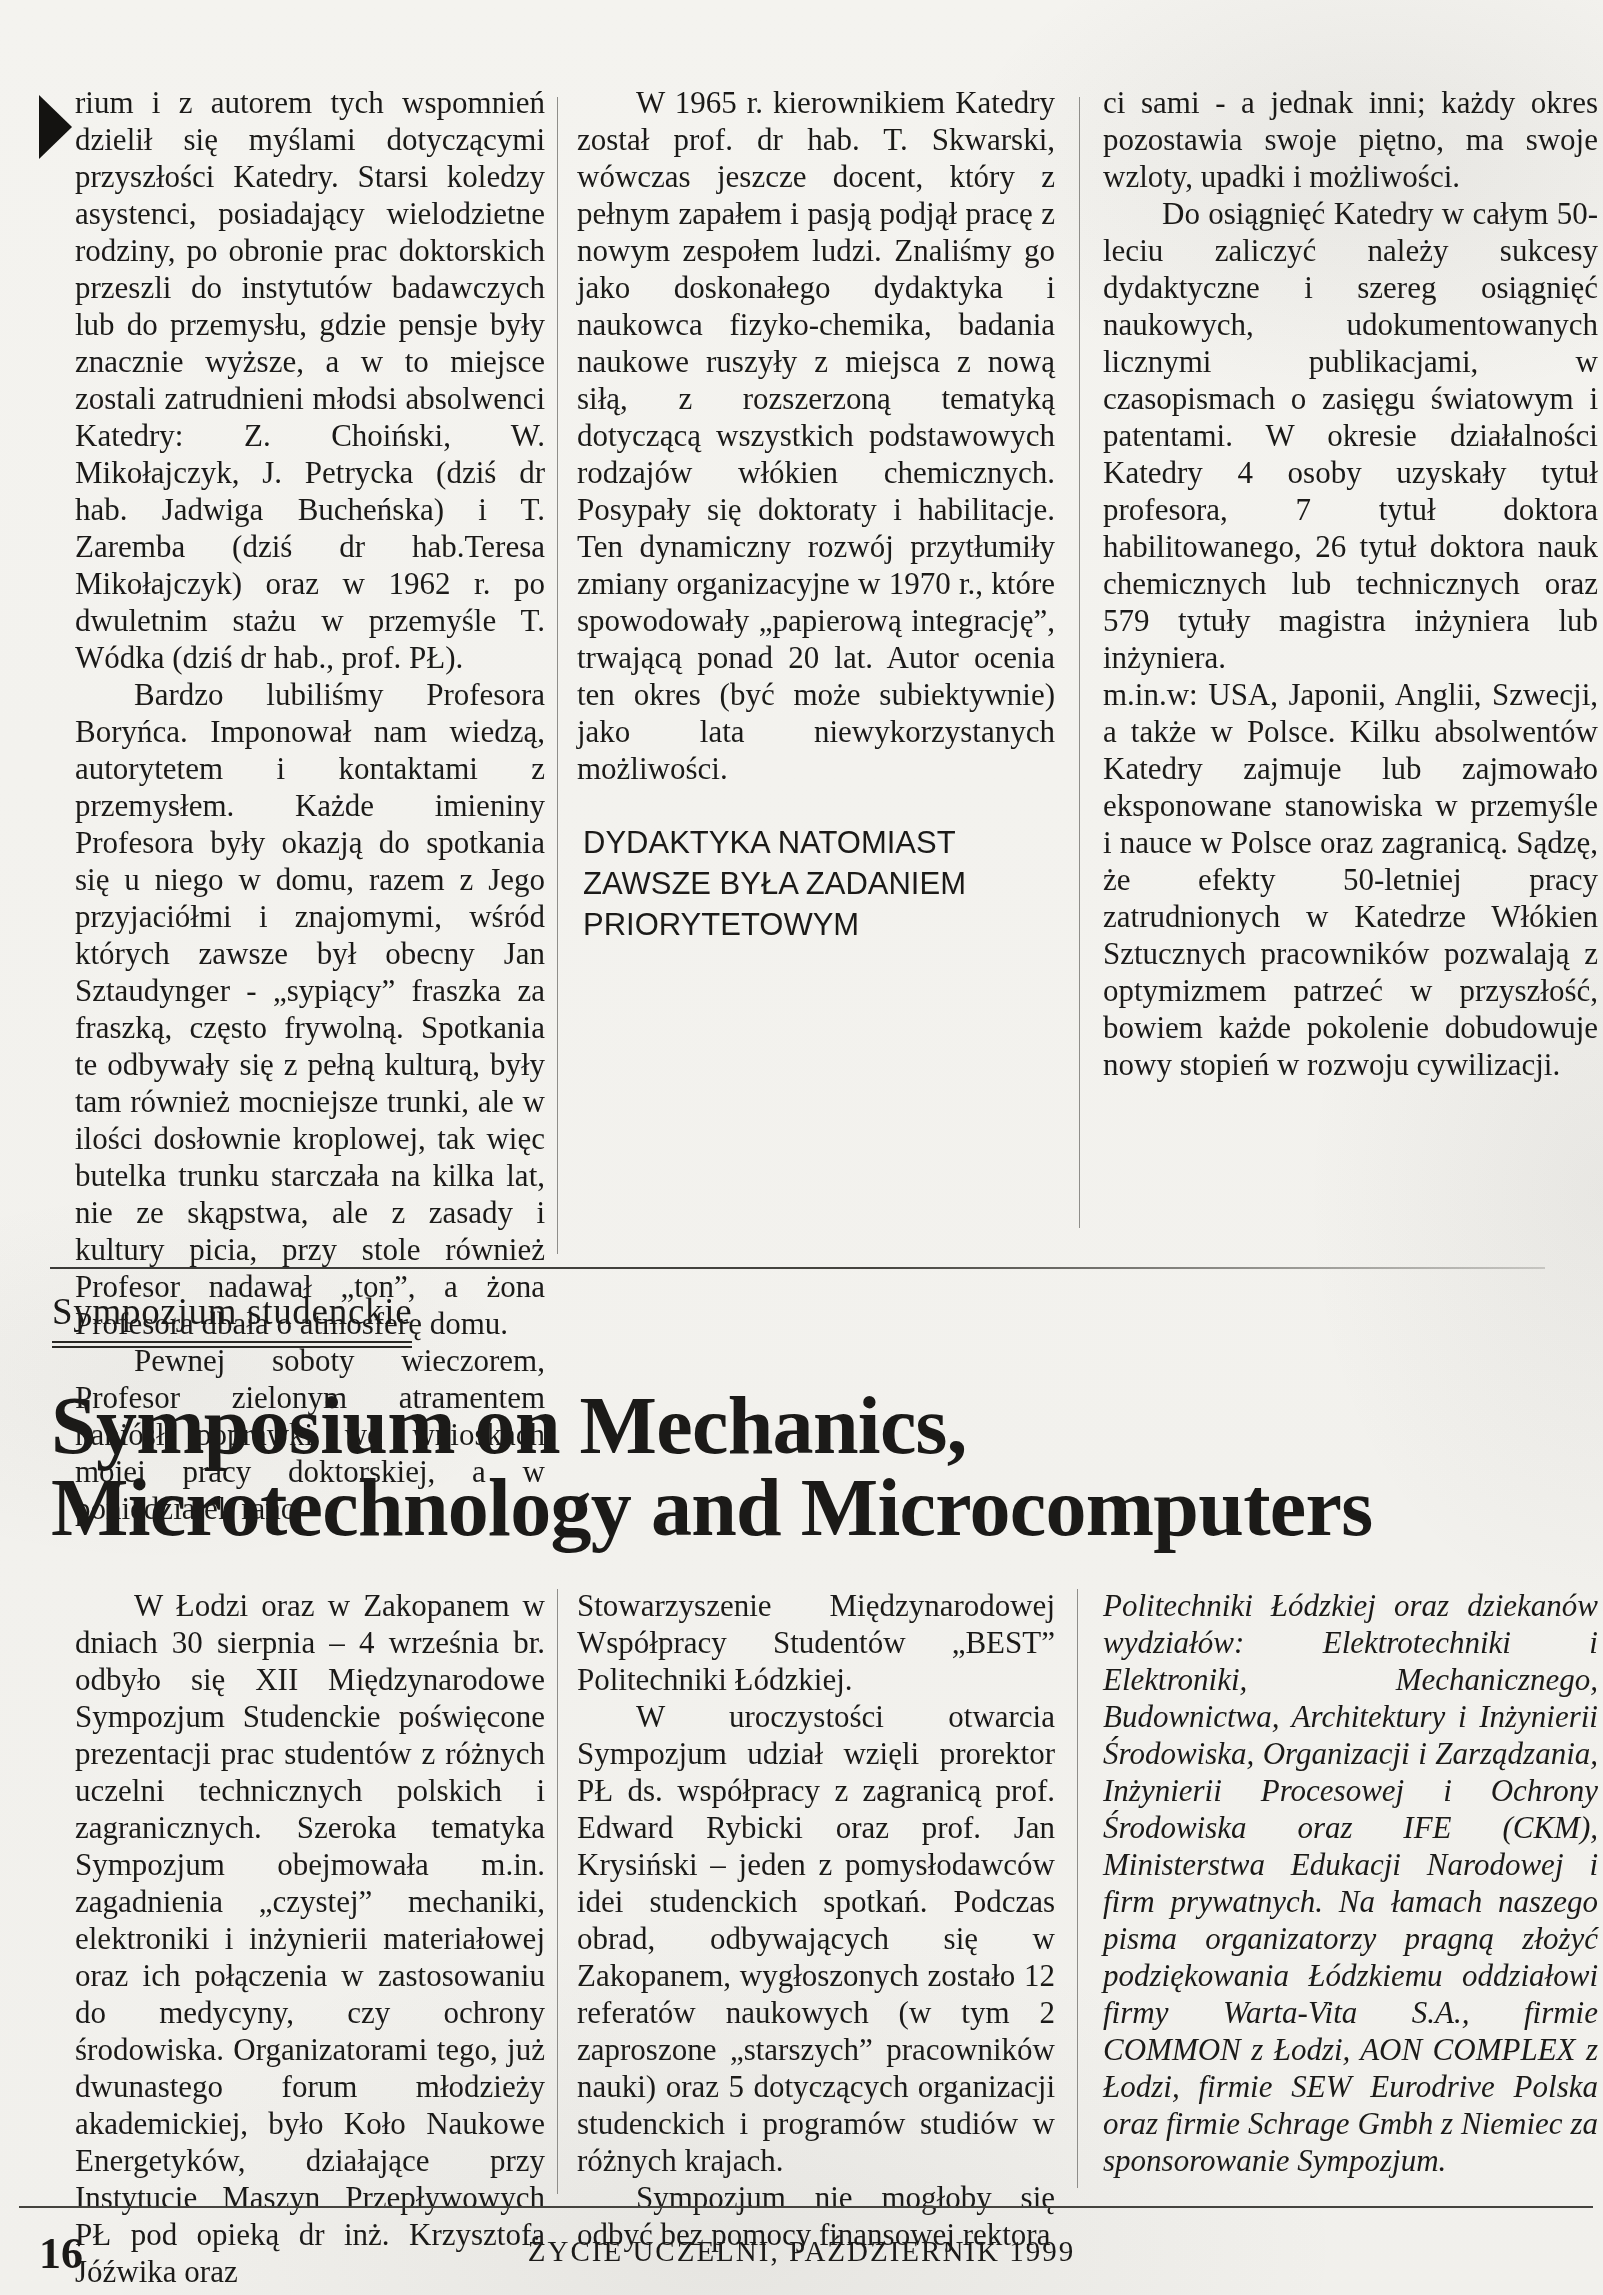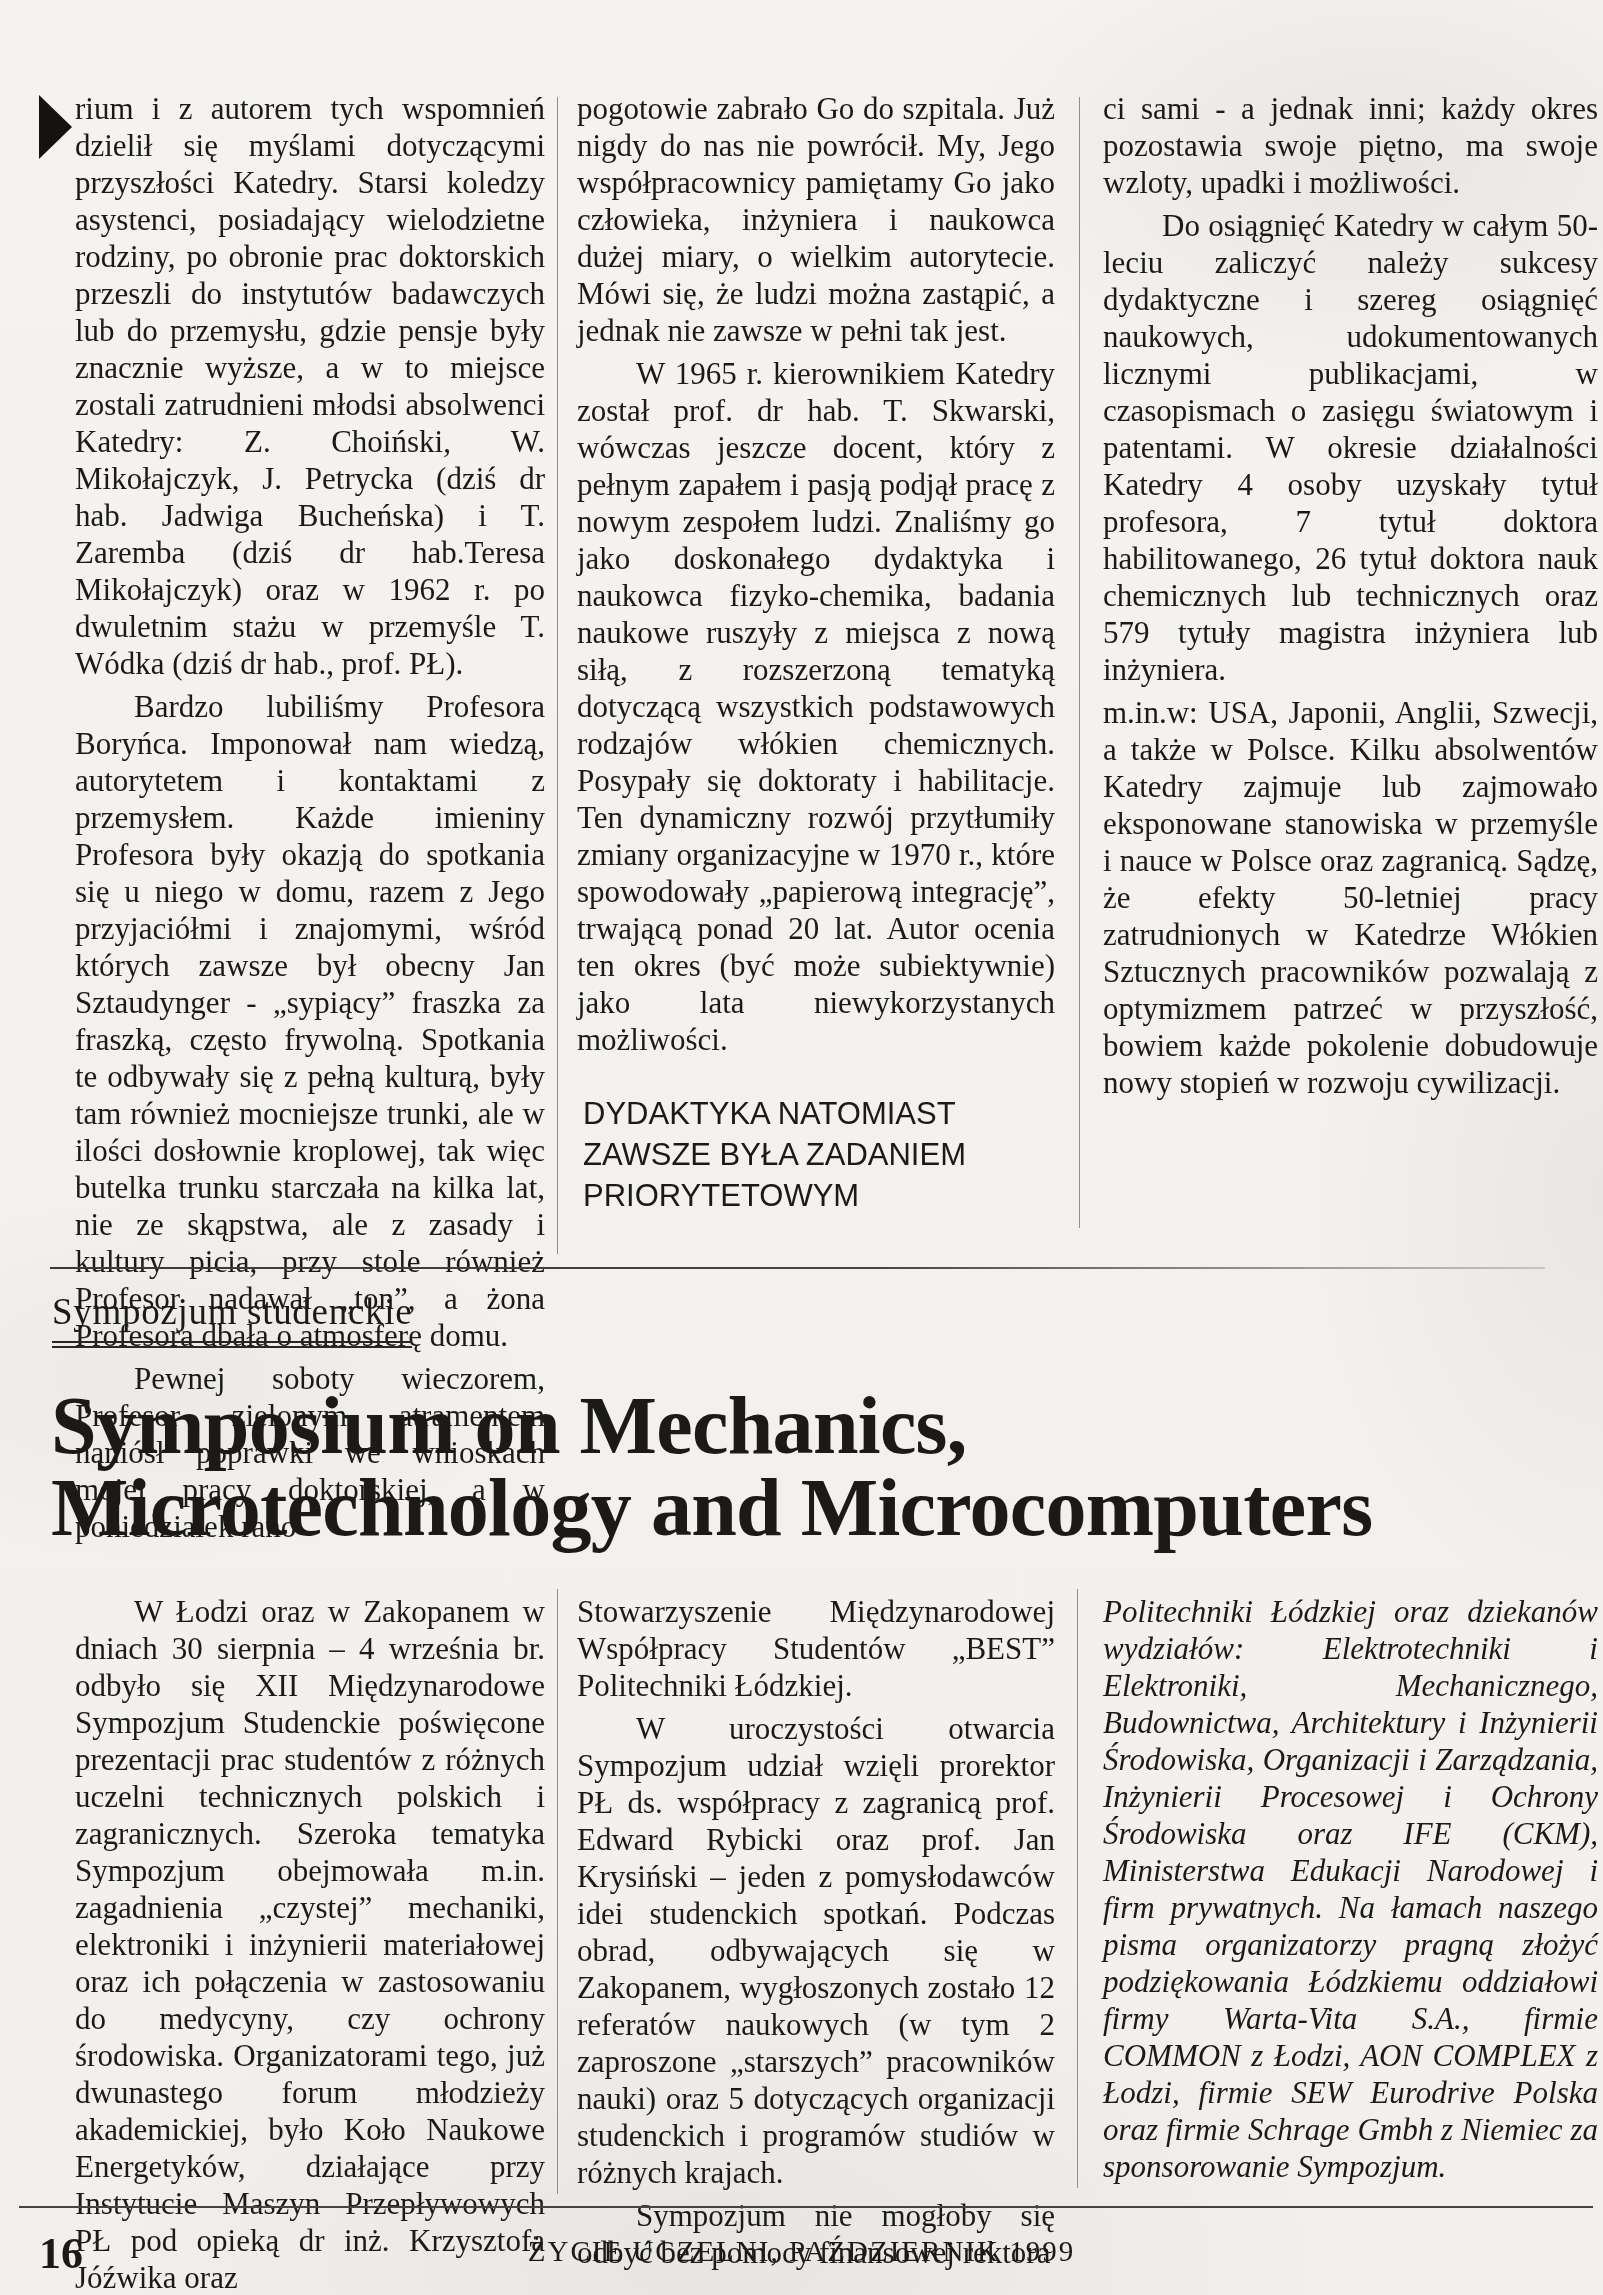--- a/index.html
+++ b/index.html
@@ -16,21 +16,21 @@
       radial-gradient(ellipse 535px 268px at 10% 60%, rgba(60,58,55,0.04), transparent 70%),
       linear-gradient(#f4f3ef,#f1f0ec);
     overflow:hidden;
   }
   .col{
     position:absolute;
     text-align:justify;
     font-size:31px;
     line-height:37px;
   }
-  .col p{margin:6px 0 0 0;}
+  .col p{margin:0 0 0 0;}
   .col p.indent{text-indent:59px;}
   .subhead{
     font-family:"Liberation Sans","DejaVu Sans",sans-serif;
     font-weight:400;
     font-size:31px;
     line-height:41px;
     white-space:pre-line;
     text-align:left;
     margin:35px 0 31px 6px;
   }
@@ -89,21 +89,20 @@
 
   <div class="marker"></div>
 
   <div class="col" style="left:75px;top:84px;width:470px;">
     <p>rium i z autorem tych wspomnień dzielił się myślami dotyczącymi przyszłości Katedry. Starsi koledzy asystenci, posiadający wielodzietne rodziny, po obronie prac doktorskich przeszli do instytutów badawczych lub do przemysłu, gdzie pensje były znacznie wyższe, a w to miejsce zostali zatrudnieni młodsi absolwenci Katedry: Z. Choiński, W. Mikołajczyk, J. Petrycka (dziś dr hab. Jadwiga Bucheńska) i T. Zaremba (dziś dr hab.Teresa Mikołajczyk) oraz w 1962 r. po dwuletnim stażu w przemyśle T. Wódka (dziś dr hab., prof. PŁ).</p>
     <p class="indent">Bardzo lubiliśmy Profesora Boryńca. Imponował nam wiedzą, autorytetem i kontaktami z przemysłem. Każde imieniny Profesora były okazją do spotkania się u niego w domu, razem z Jego przyjaciółmi i znajomymi, wśród których zawsze był obecny Jan Sztaudynger - „sypiący” fraszka za fraszką, często frywolną. Spotkania te odbywały się z pełną kulturą, były tam również mocniejsze trunki, ale w ilości dosłownie kroplowej, tak więc butelka trunku starczała na kilka lat, nie ze skąpstwa, ale z zasady i kultury picia, przy stole również Profesor nadawał „ton”, a żona Profesora dbała o atmosferę domu.</p>
     <p class="indent">Pewnej soboty wieczorem, Profesor zielonym atramentem naniósł poprawki we wnioskach mojej pracy doktorskiej, a w poniedziałek rano</p>
   </div>
 
   <div class="col" style="left:577px;top:84px;width:478px;">
-    <p>pogotowie zabrało Go do szpitala. Już nigdy do nas nie powrócił. My, Jego współpracownicy pamiętamy Go jako człowieka, inżyniera i naukowca dużej miary, o wielkim autorytecie. Mówi się, że ludzi można zastąpić, a jednak nie zawsze w pełni tak jest.</p>
     <p class="indent">W 1965 r. kierownikiem Katedry został prof. dr hab. T. Skwarski, wówczas jeszcze docent, który z pełnym zapałem i pasją podjął pracę z nowym zespołem ludzi. Znaliśmy go jako doskonałego dydaktyka i naukowca fizyko-chemika, badania naukowe ruszyły z miejsca z nową siłą, z rozszerzoną tematyką dotyczącą wszystkich podstawowych rodzajów włókien chemicznych. Posypały się doktoraty i habilitacje. Ten dynamiczny rozwój przytłumiły zmiany organizacyjne w 1970 r., które spowodowały „papierową integrację”, trwającą ponad 20 lat. Autor ocenia ten okres (być może subiektywnie) jako lata niewykorzystanych możliwości.</p>
     <div class="subhead">DYDAKTYKA NATOMIAST
 ZAWSZE BYŁA ZADANIEM
 PRIORYTETOWYM</div>
   </div>
 
   <div class="col" style="left:1103px;top:84px;width:495px;">
     <p>ci sami - a jednak inni; każdy okres pozostawia swoje piętno, ma swoje wzloty, upadki i możliwości.</p>
     <p class="indent">Do osiągnięć Katedry w całym 50-leciu zaliczyć należy sukcesy dydaktyczne i szereg osiągnięć naukowych, udokumentowanych licznymi publikacjami, w czasopismach o zasięgu światowym i patentami. W okresie działalności Katedry 4 osoby uzyskały tytuł profesora, 7 tytuł doktora habilitowanego, 26 tytuł doktora nauk chemicznych lub technicznych oraz 579 tytuły magistra inżyniera lub inżyniera.</p>
     <p>m.in.w: USA, Japonii, Anglii, Szwecji, a także w Polsce. Kilku absolwentów Katedry zajmuje lub zajmowało eksponowane stanowiska w przemyśle i nauce w Polsce oraz zagranicą. Sądzę, że efekty 50-letniej pracy zatrudnionych w Katedrze Włókien Sztucznych pracowników pozwalają z optymizmem patrzeć w przyszłość, bowiem każde pokolenie dobudowuje nowy stopień w rozwoju cywilizacji.</p>

